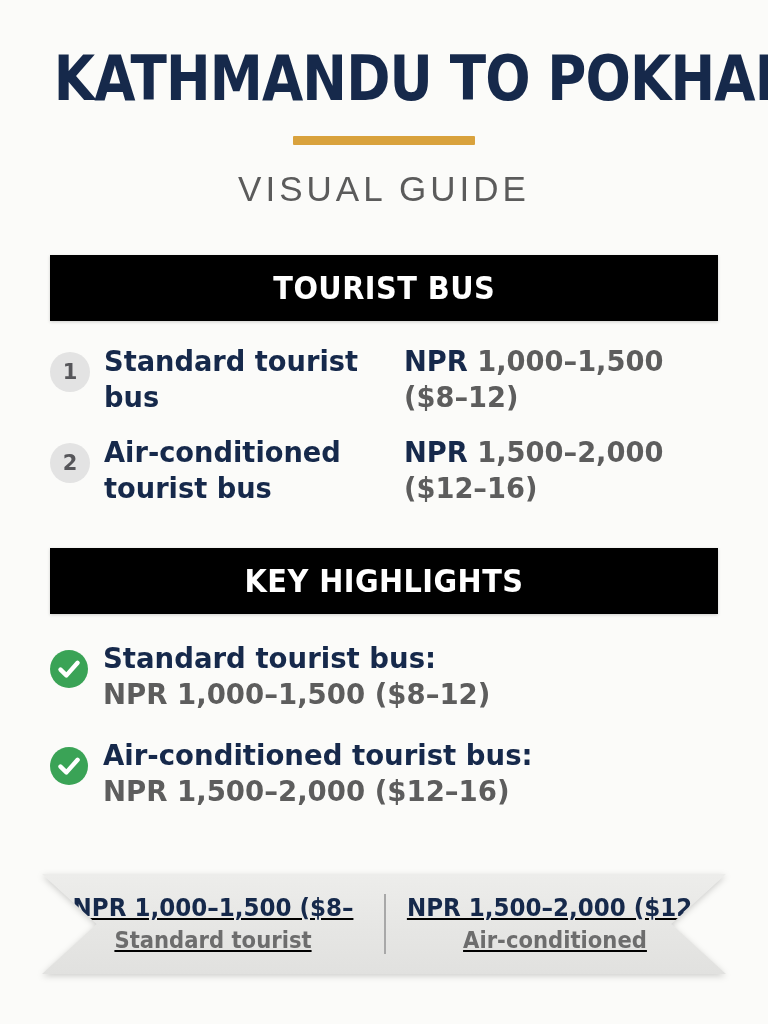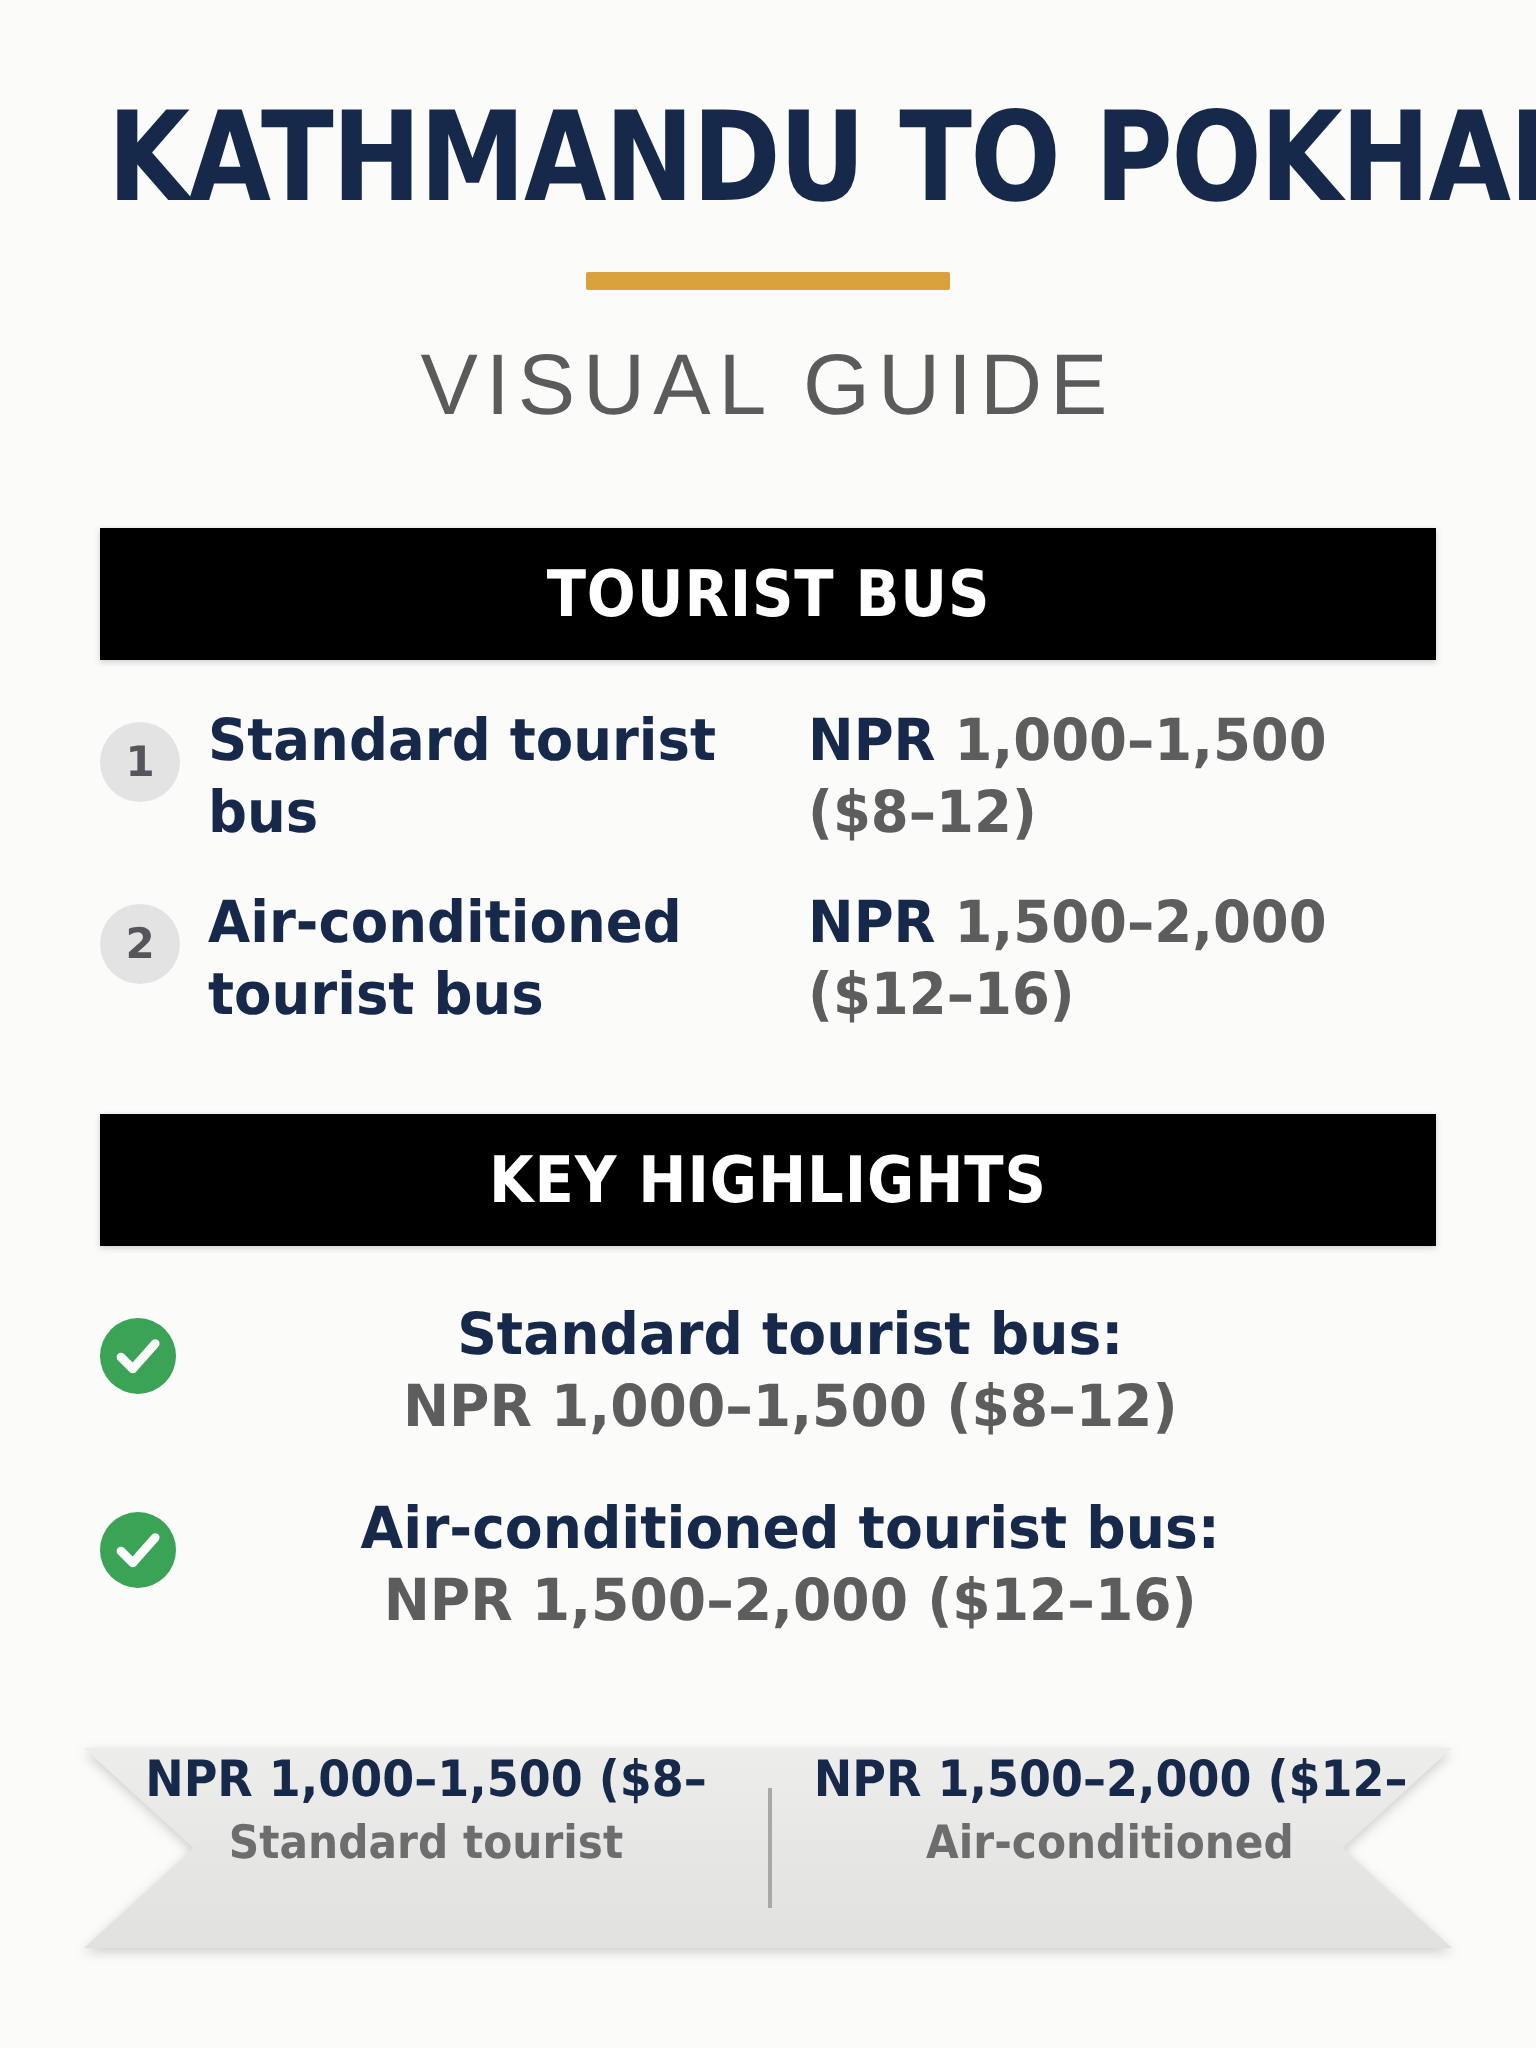--- a/index.html
+++ b/index.html
@@ -42,21 +42,21 @@
     width: 182px;
     height: 9px;
     background: #d9a23d;
     margin: 26px auto 0 auto;
     border-radius: 1px;
   }
   .subtitle {
     margin: 24px 0 0 0;
     font-family: "Liberation Sans", sans-serif;
     font-weight: normal;
-    font-size: 43px;
+    font-size: 35px;
     letter-spacing: 4px;
     color: #5b5b5b;
     white-space: nowrap;
   }
 
   
   .section-bar {
     margin: 0 50px;
     background: #000000;
     height: 66px;
@@ -122,21 +122,20 @@
     transform: scaleX(0.94);
     transform-origin: left center;
   }
   .num-price .cur {
     color: #16294b;
   }
 
   
   .highlights {
     margin: 26px 50px 0 50px;
-    text-align: center;
   }
   .hl-row {
     display: flex;
     align-items: flex-start;
     margin-bottom: 24px;
   }
   .check-icon {
     flex: 0 0 auto;
     width: 38px;
     height: 38px;
@@ -175,21 +174,22 @@
     filter: drop-shadow(0 2px 3px rgba(0,0,0,0.18));
   }
   .ribbon {
     position: relative;
     width: 100%;
     height: 100%;
     background: linear-gradient(180deg, #ededeb 0%, #e6e6e4 55%, #e1e1df 100%);
     -webkit-clip-path: polygon(0% 0%, 100% 0%, 92% 50%, 100% 100%, 0% 100%, 8% 50%);
     clip-path: polygon(0% 0%, 100% 0%, 92% 50%, 100% 100%, 0% 100%, 8% 50%);
     display: flex;
-    align-items: flex-start;
+    align-items: center;
+    text-decoration: underline;
   }
   .ribbon-col {
     flex: 1 1 50%;
     text-align: center;
     overflow: hidden;
     padding: 0 10px;
     box-sizing: border-box;
   }
   .ribbon-price {
     font-family: "DejaVu Sans", sans-serif;

